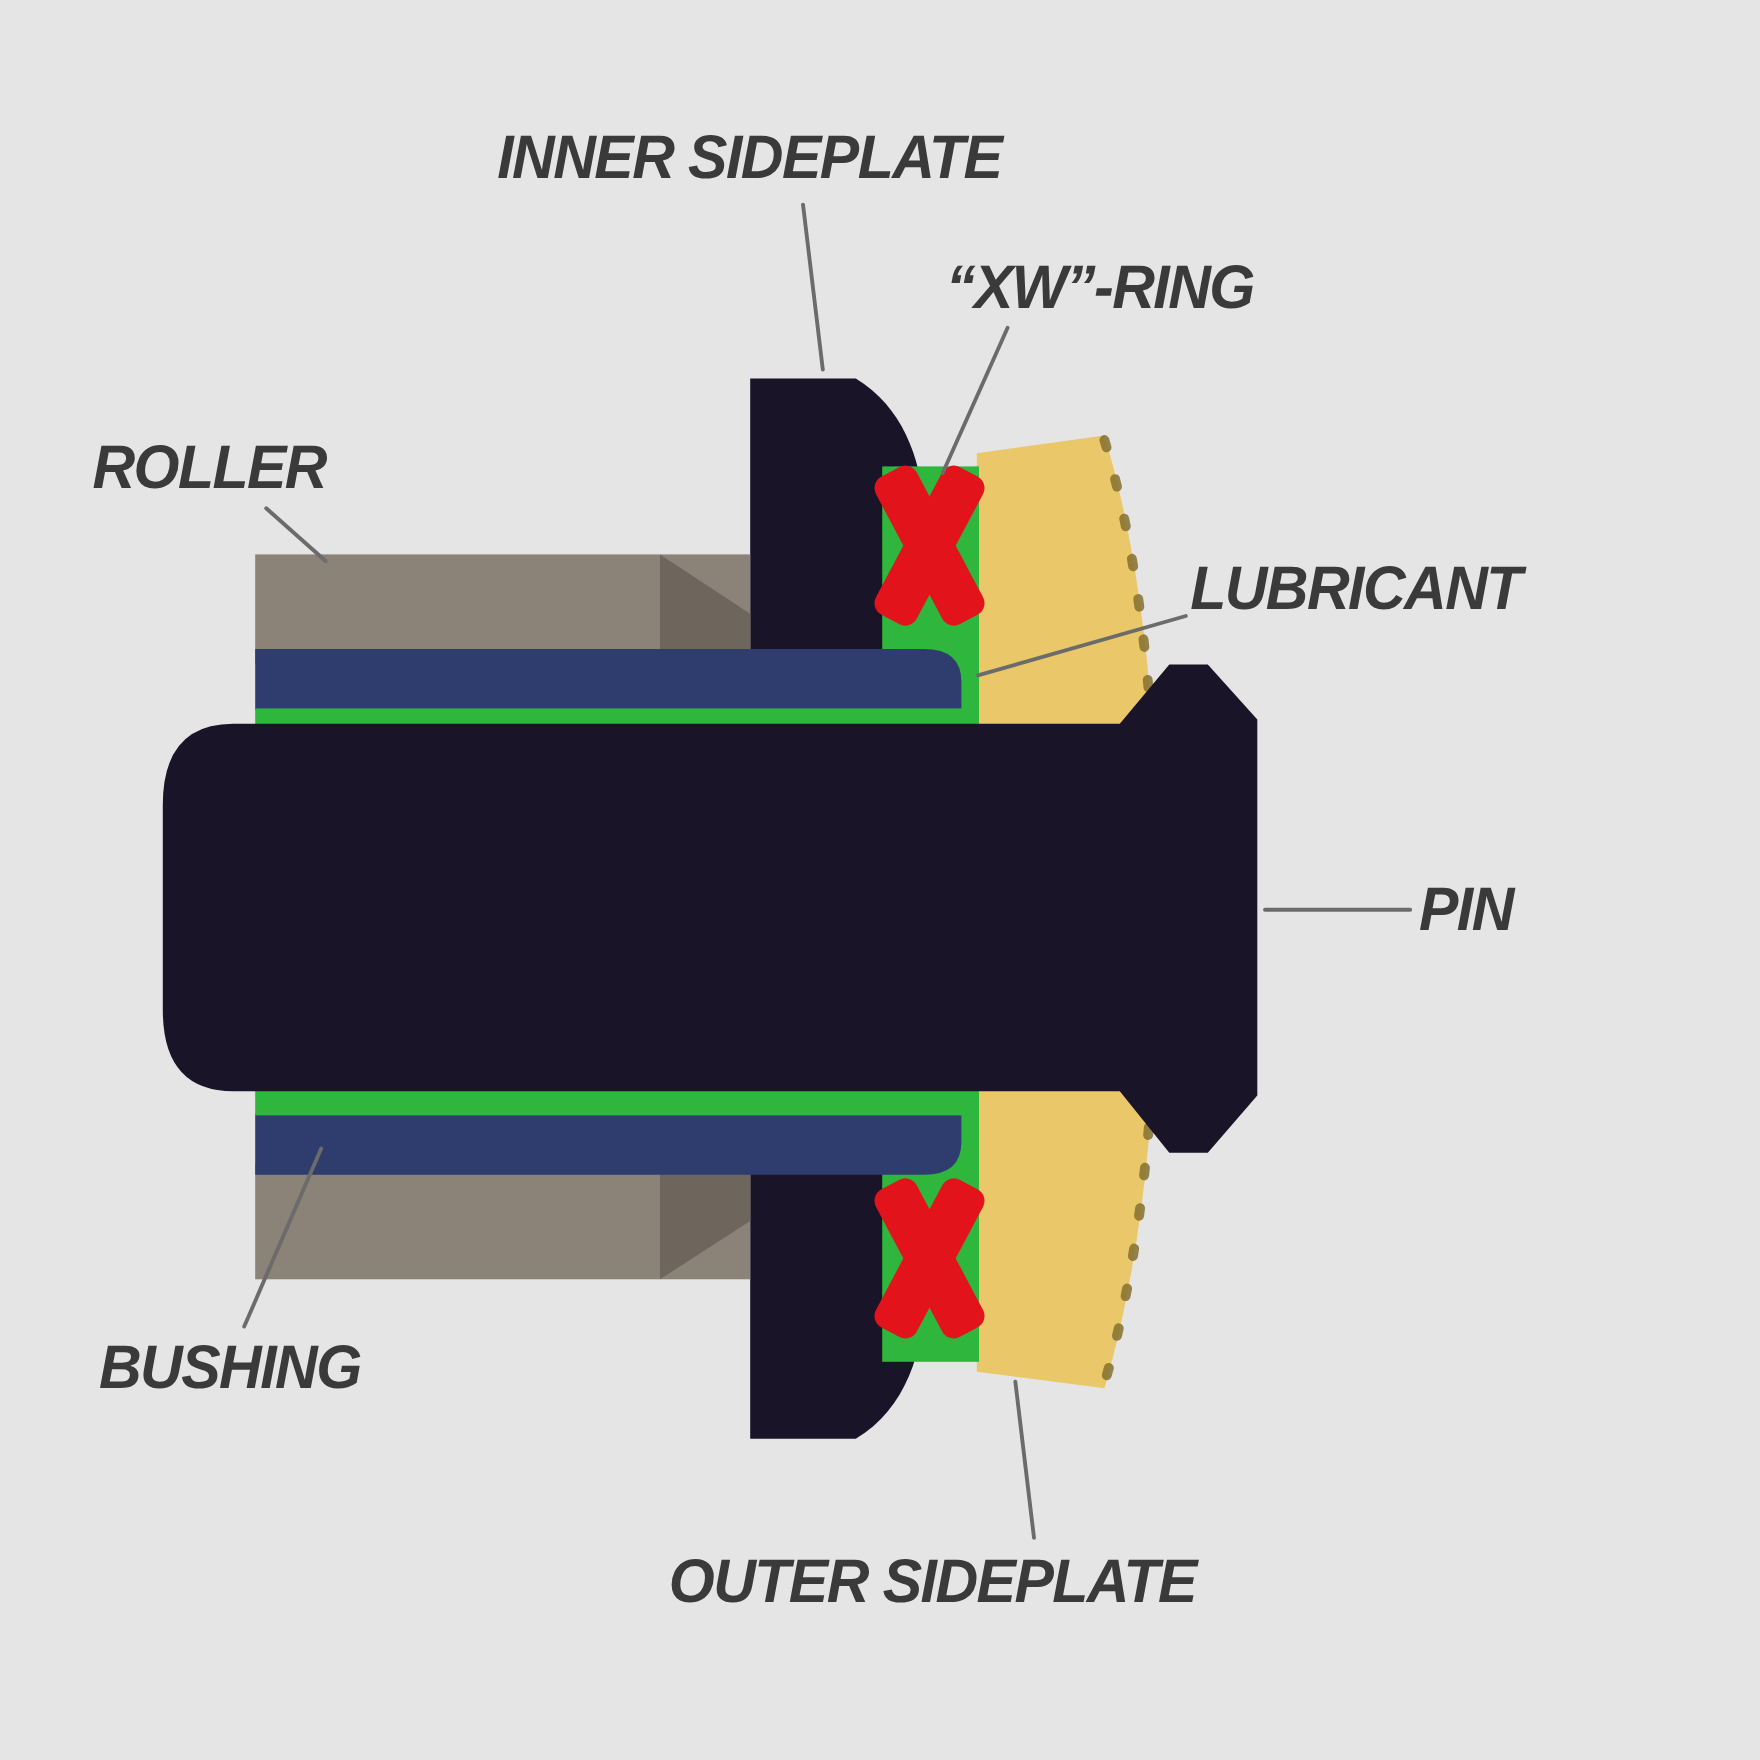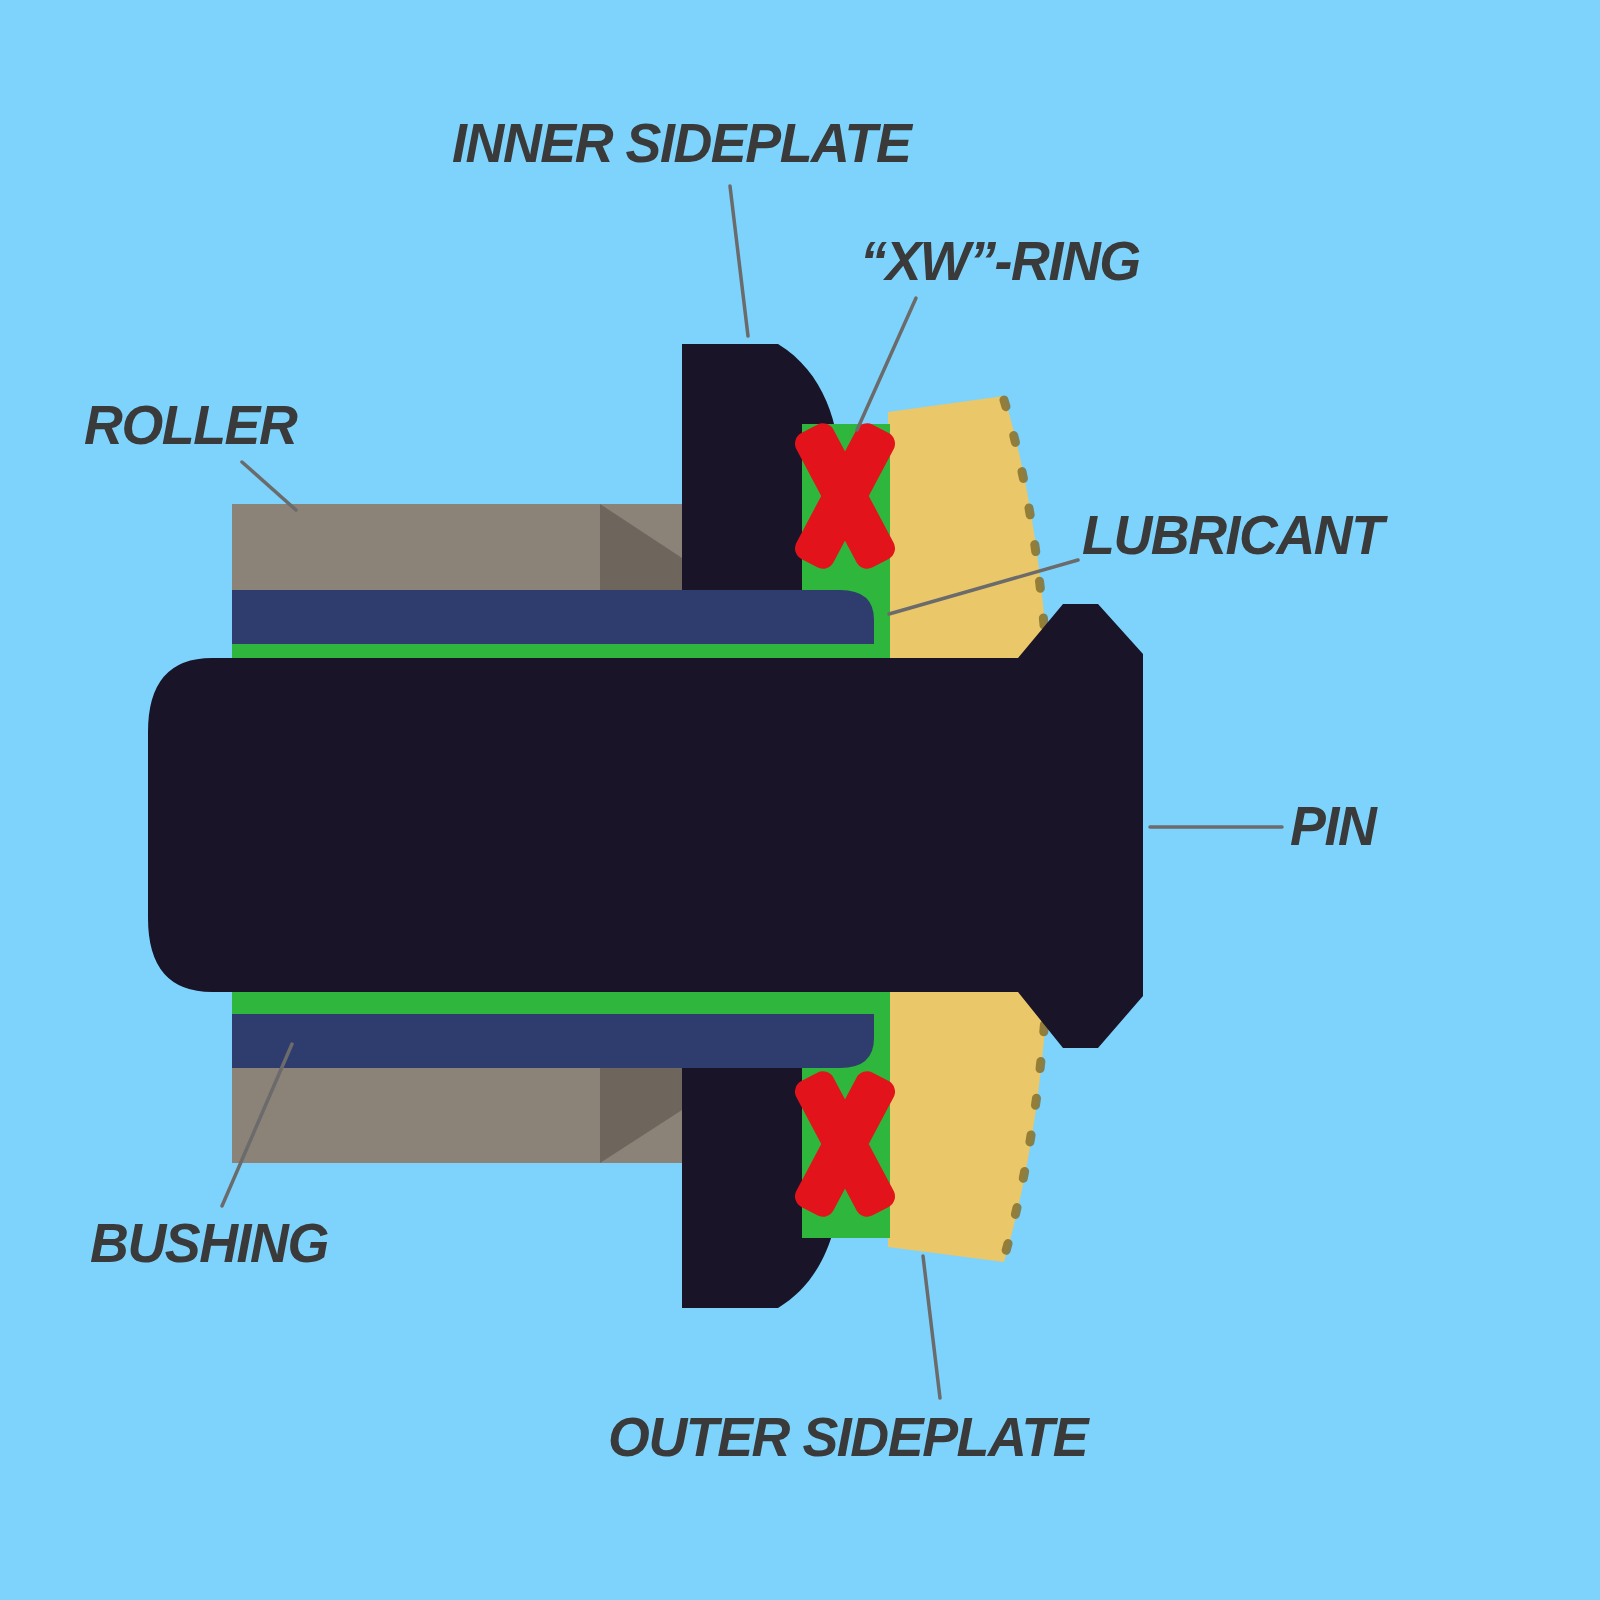--- a/index.html
+++ b/index.html
@@ -5,21 +5,21 @@
   html, body {
     margin: 0;
     padding: 0;
     background: #ffffff;
     font-family: "Liberation Sans", sans-serif;
   }
   #stage {
     position: relative;
     width: 1600px;
     height: 1600px;
-    background: #7dd3fc;
+    background: #e5e5e5;
     overflow: hidden;
   }
   #stage svg {
     position: absolute;
     inset: 0;
   }
   .label {
     position: absolute;
     font-family: "Liberation Sans", sans-serif;
     font-style: italic;

